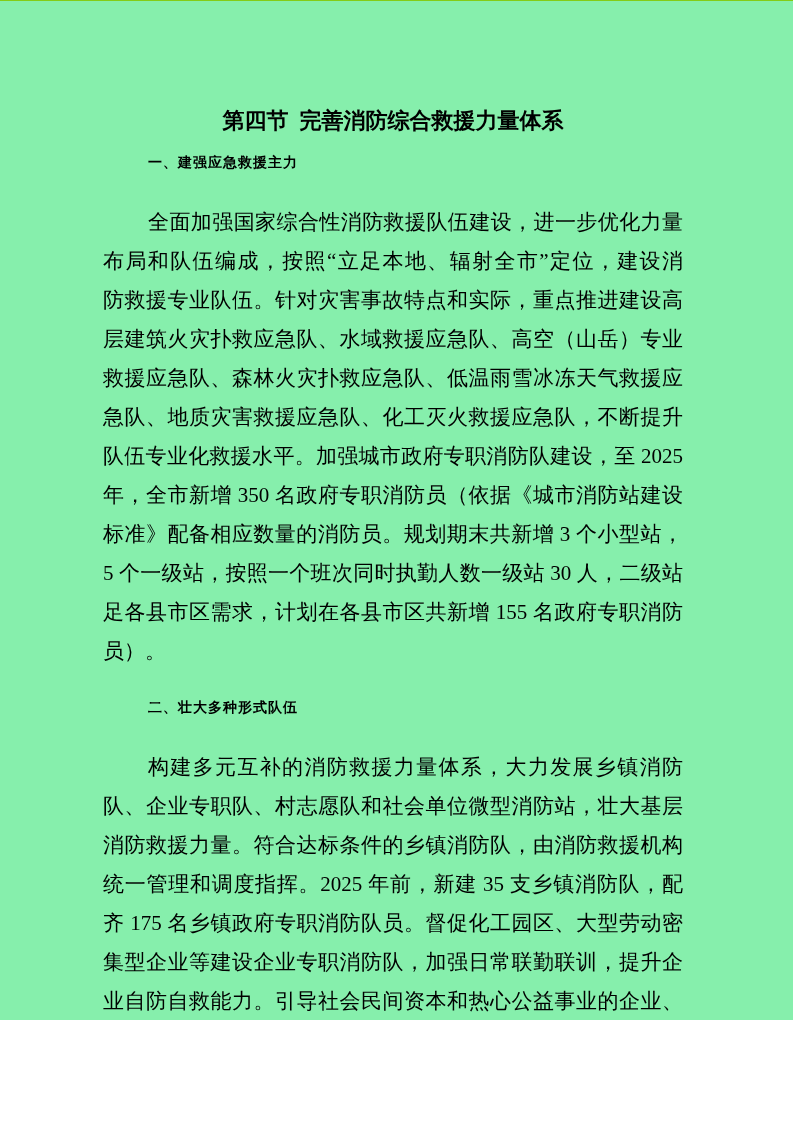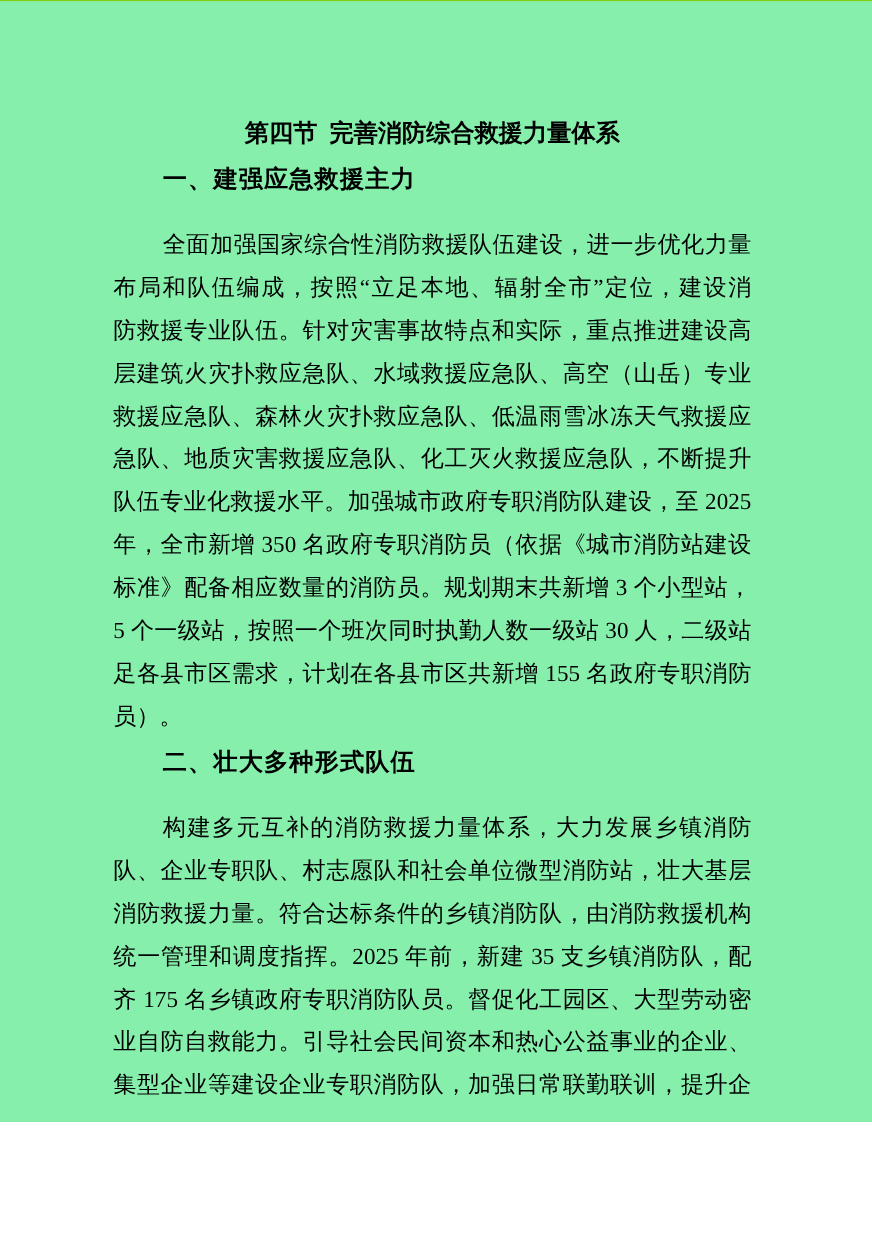--- a/index.html
+++ b/index.html
@@ -30,27 +30,27 @@
     text-align: center;
     font-size: 22px;
     font-weight: bold;
     font-family: "Liberation Serif", "DejaVu Serif", serif;
     white-space: pre;
   }
   .heading {
     height: 39px;
     line-height: 39px;
     padding-left: 45px;
-    font-size: 22px;
+    font-size: 14px;
     font-weight: bold;
     letter-spacing: 1px;
     font-family: "Liberation Sans", "DejaVu Sans", sans-serif;
   }
   .heading.h1 { margin-top: 3px; }
-  .heading.h2 { margin-top: 2px; }
+  .heading.h2 { margin-top: 17px; }
   .para { margin-top: 21px; }
   .line {
     height: 39px;
     line-height: 39px;
     font-size: 21px;
     text-align: justify;
     text-align-last: justify;
     font-family: "Liberation Serif", "DejaVu Serif", serif;
   }
   .line.first { padding-left: 45px; }
@@ -90,20 +90,20 @@
     </div>
 
     <div class="heading h2">二、壮大多种形式队伍</div>
 
     <div class="para">
       <div class="line first">构建多元互补的消防救援力量体系，大力发展乡镇消防</div>
       <div class="line">队、企业专职队、村志愿队和社会单位微型消防站，壮大基层</div>
       <div class="line">消防救援力量。符合达标条件的乡镇消防队，由消防救援机构</div>
       <div class="line">统一管理和调度指挥。2025 年前，新建 35 支乡镇消防队，配</div>
       <div class="line">齐 175 名乡镇政府专职消防队员。督促化工园区、大型劳动密</div>
+      <div class="line">集型企业等建设企业专职消防队，加强日常联勤联训，提升企</div>
       <div class="line">业自防自救能力。引导社会民间资本和热心公益事业的企业、</div>
-      <div class="line">集型企业等建设企业专职消防队，加强日常联勤联训，提升企</div>
     </div>
 
   </div>
 
   <div class="page-number">17</div>
 </div>
 
 </body></html>

